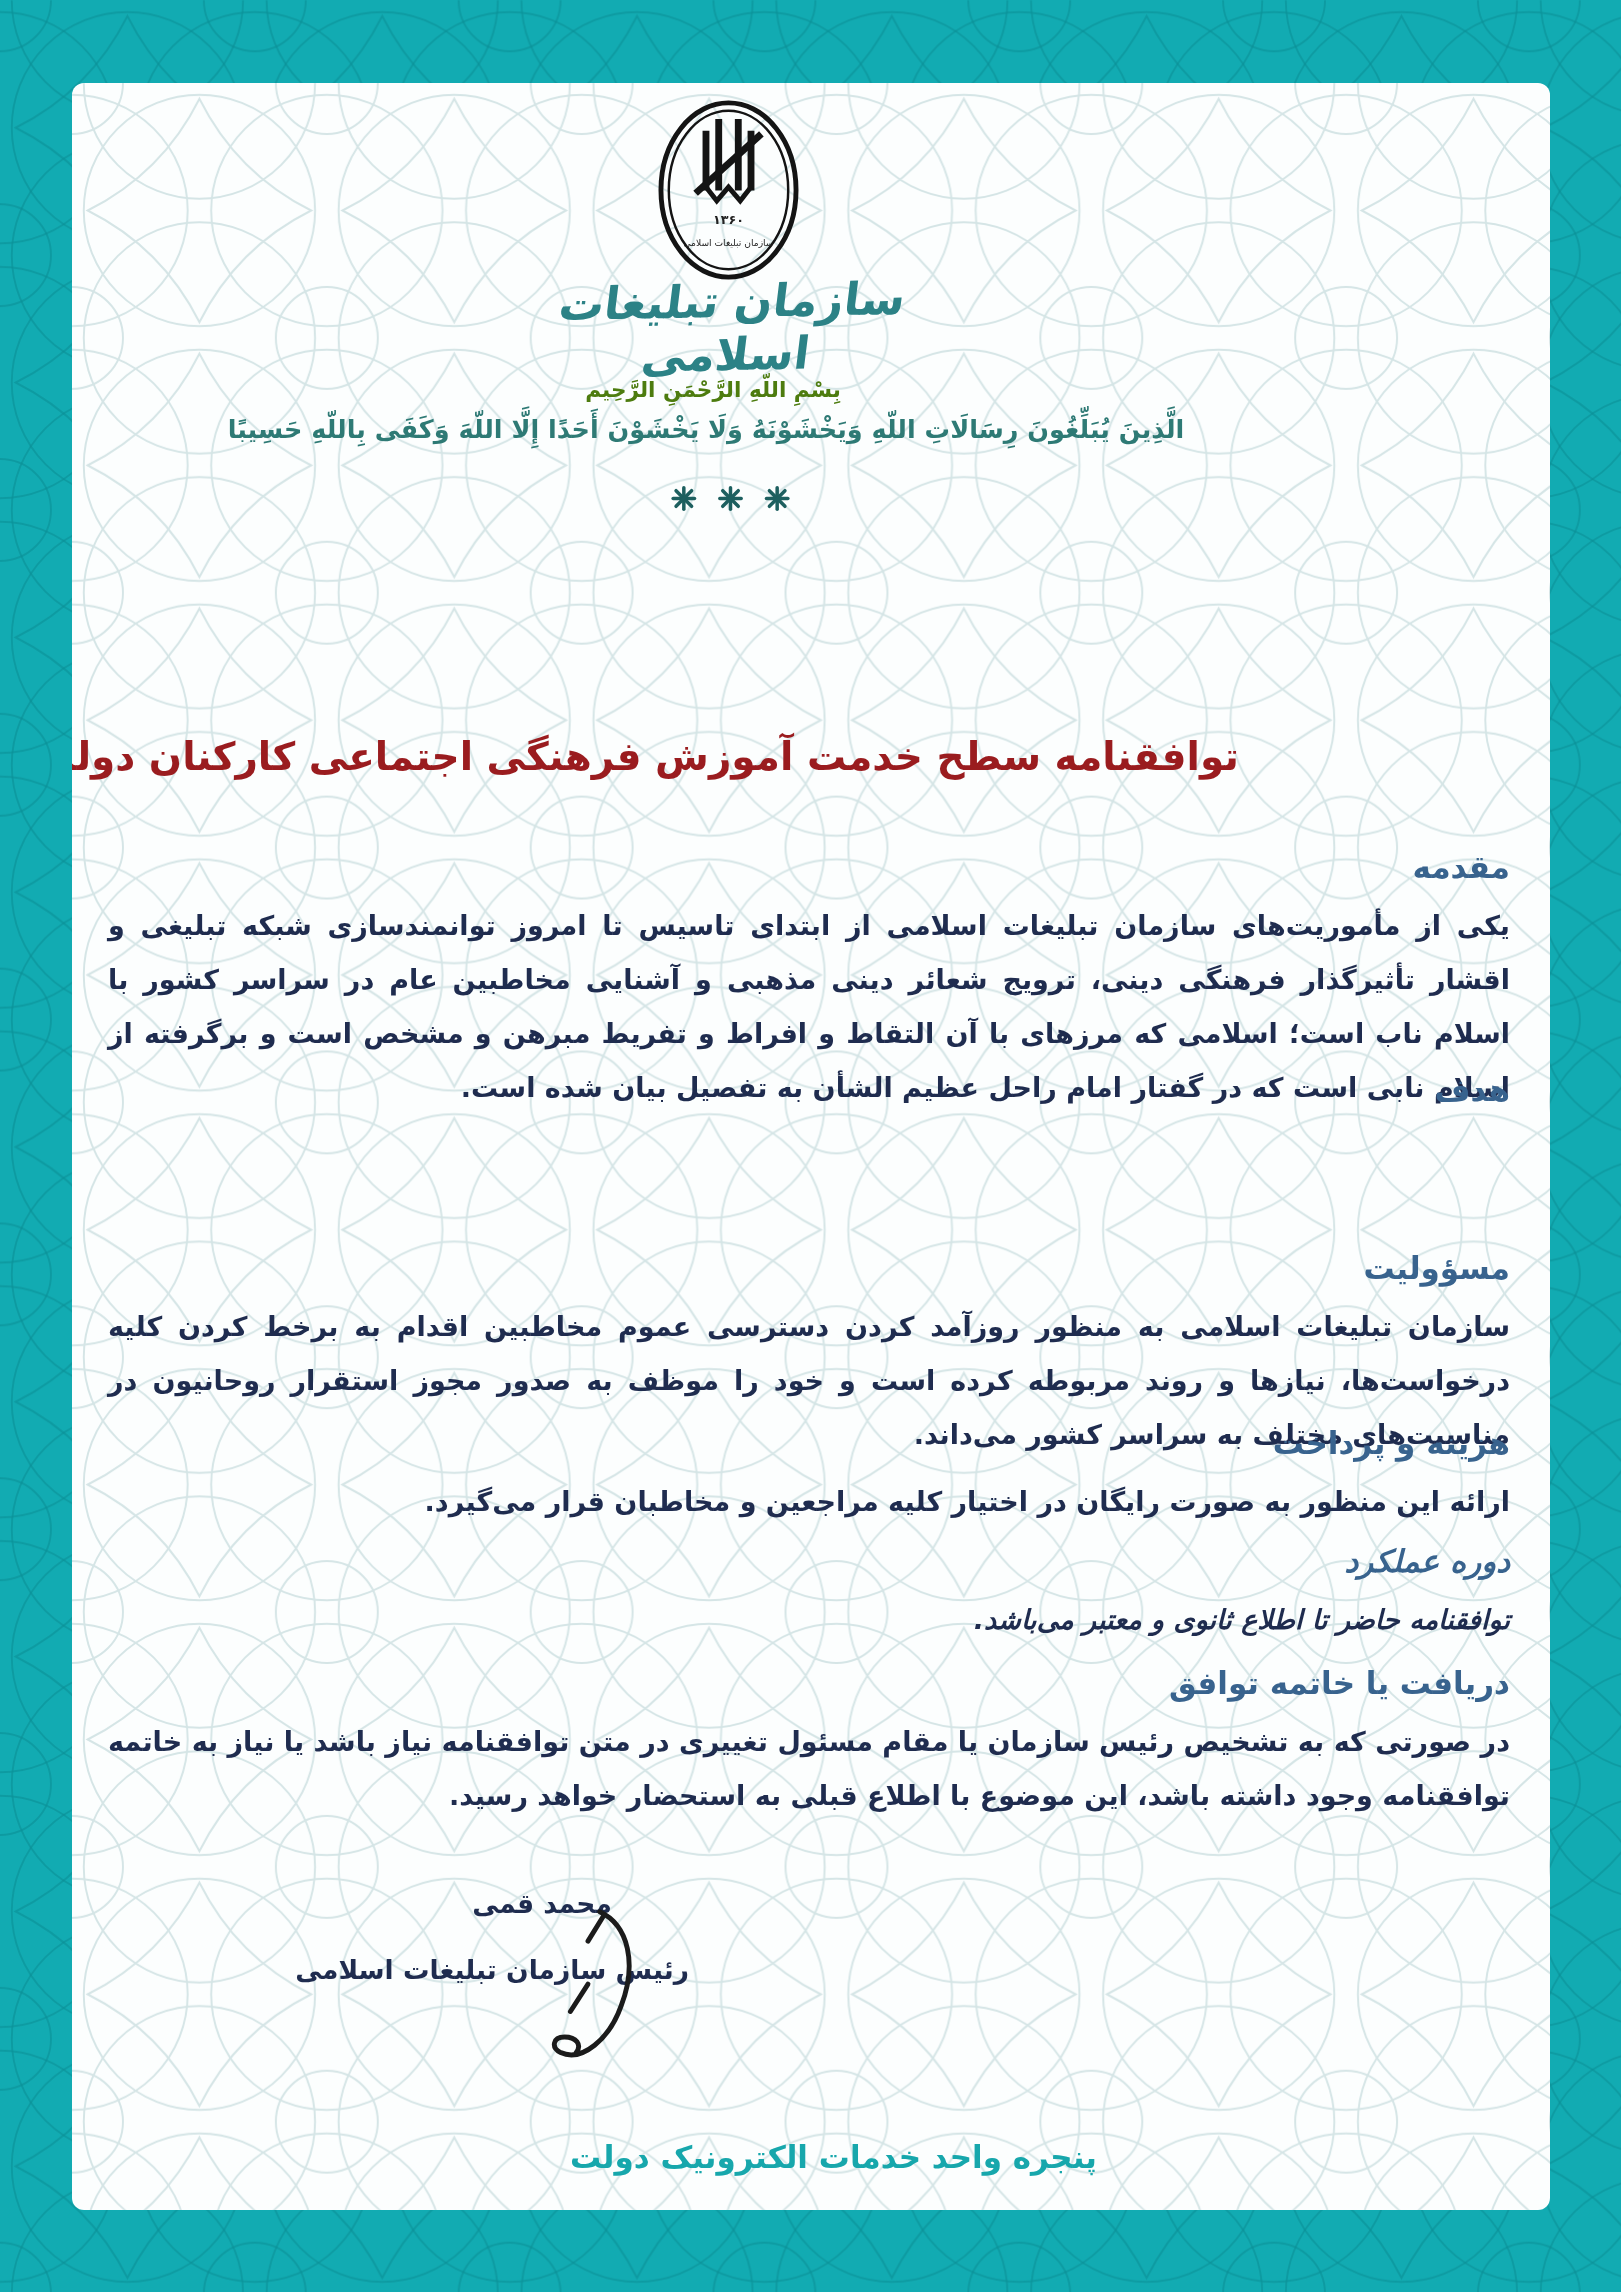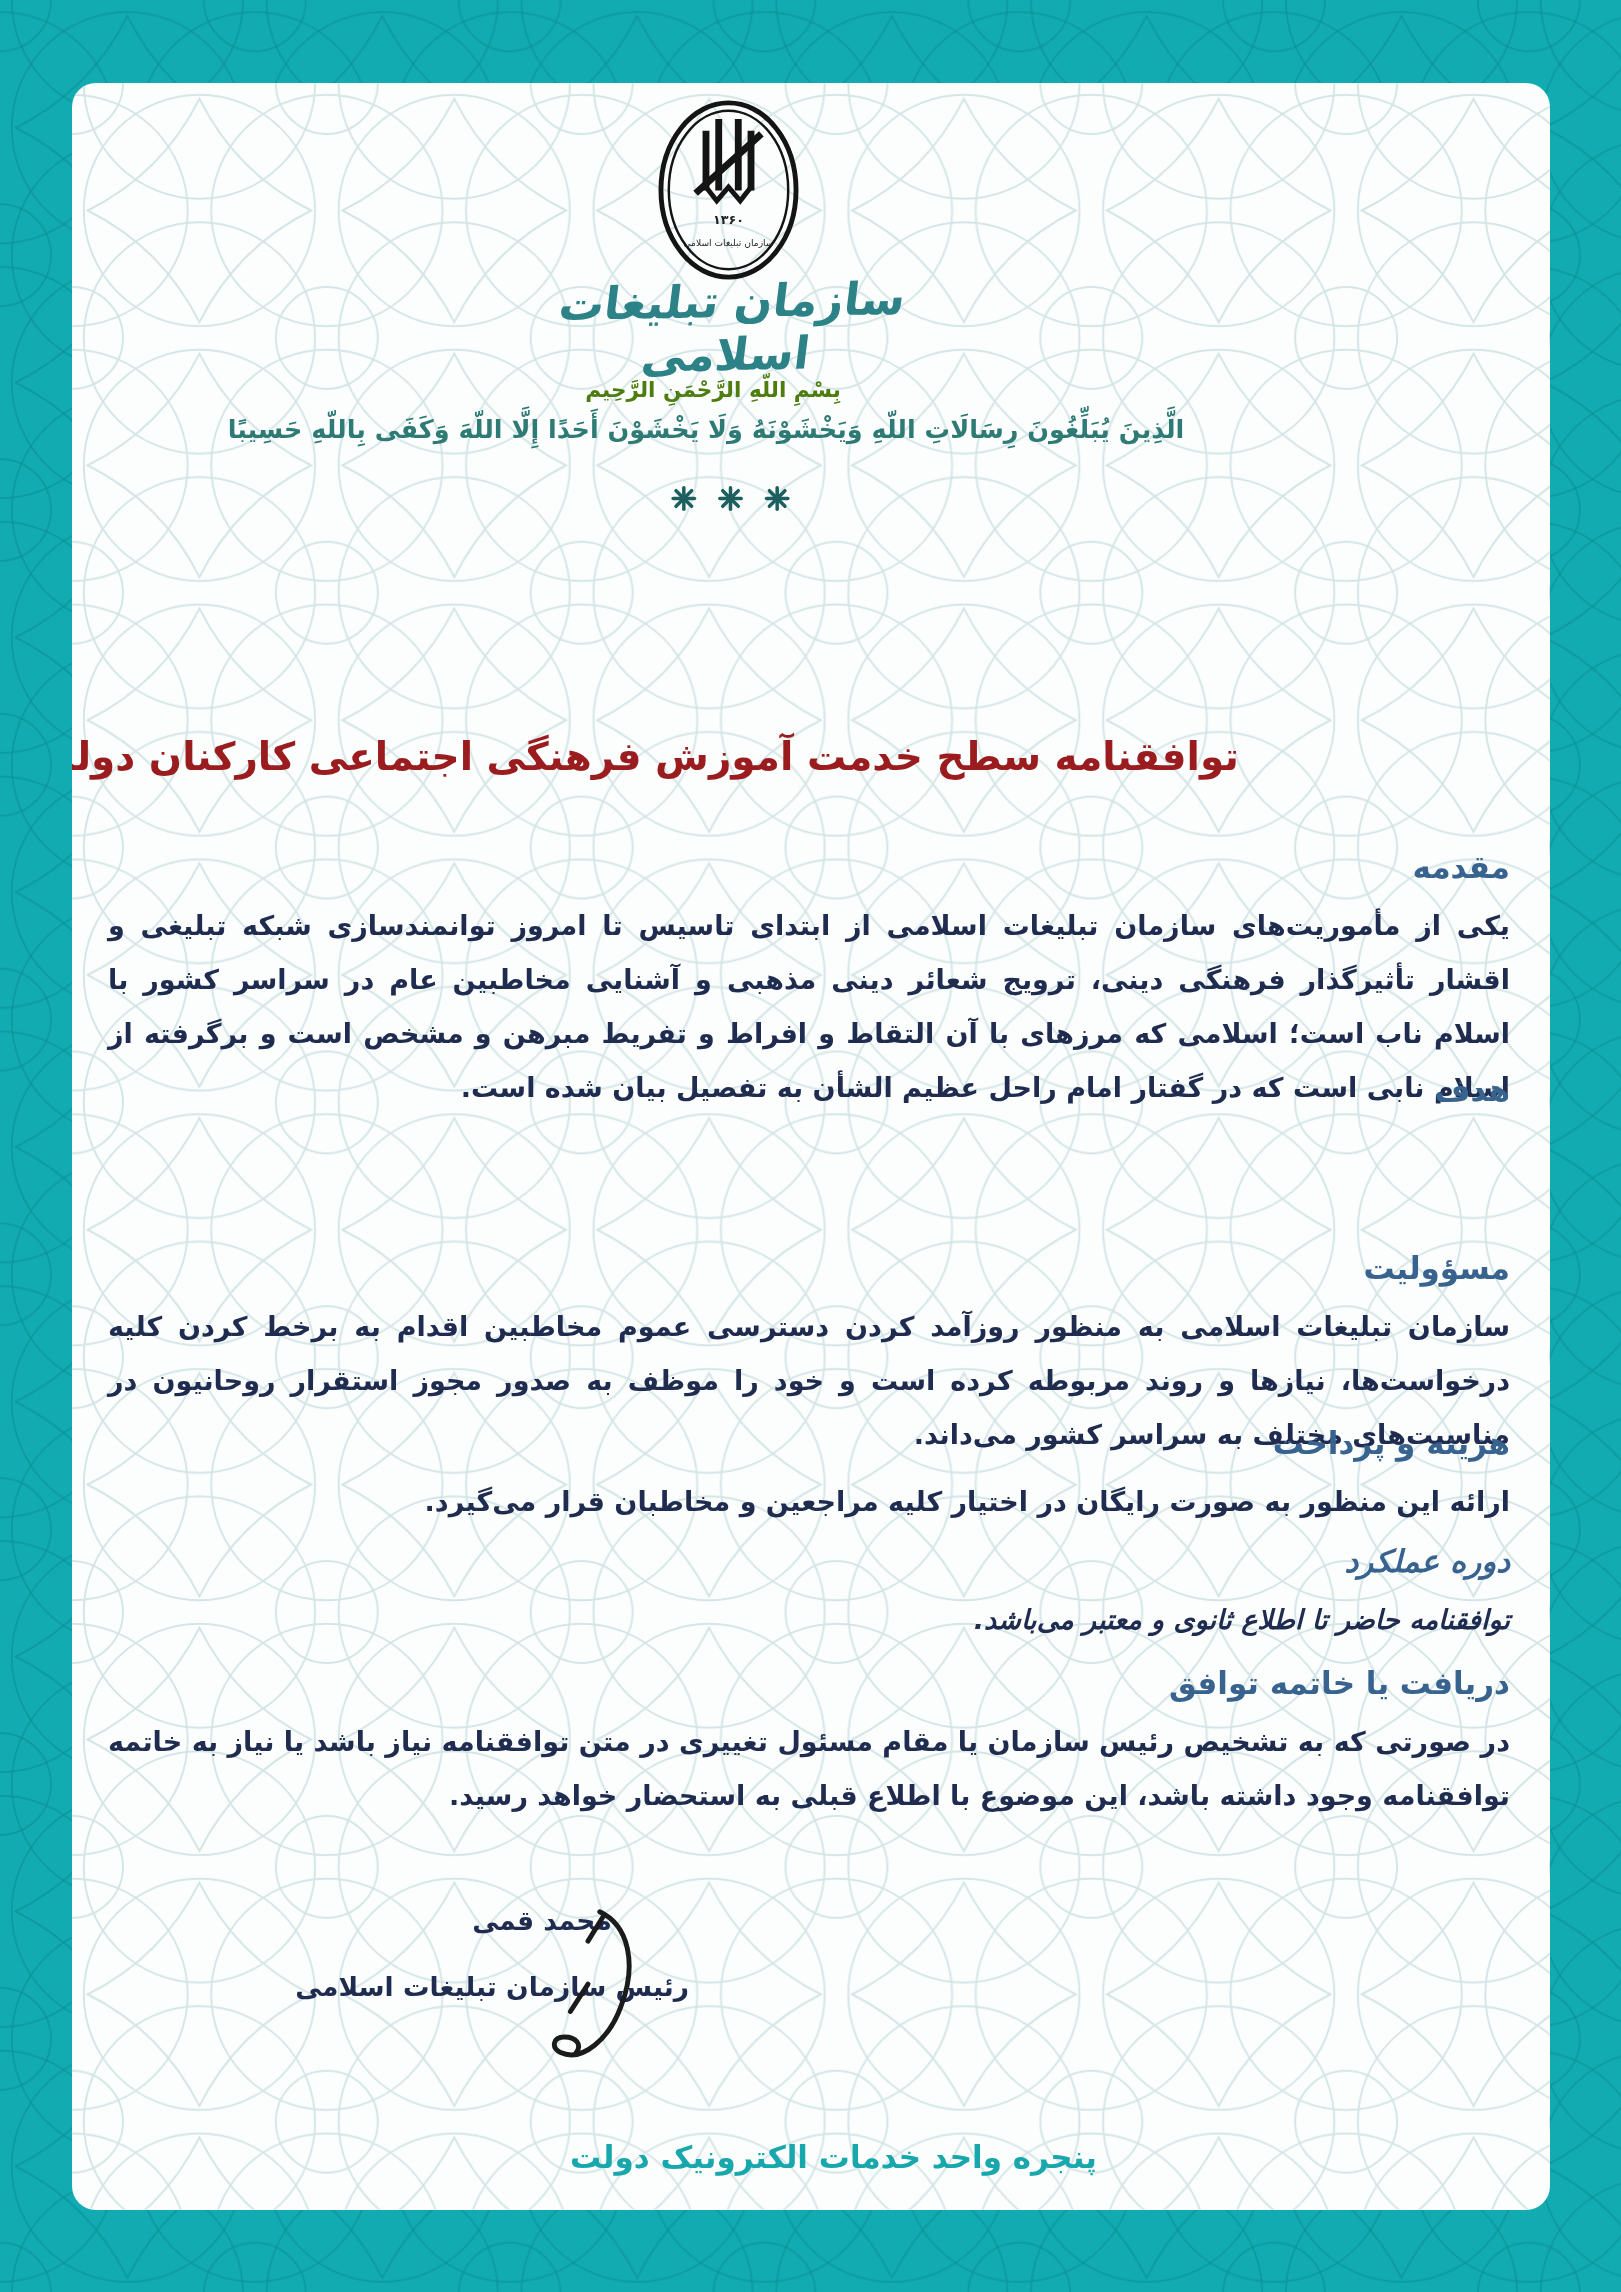--- a/index.html
+++ b/index.html
@@ -9,21 +9,21 @@
     background:#12abb2;
     overflow:hidden;
     font-family:"DejaVu Sans",sans-serif;
   }
   .bg-svg{position:absolute;inset:0;display:block;}
   .card{
     position:absolute;
     left:72px;top:83px;
     width:1478px;height:2127px;
     background:#fcfefe;
-    border-radius:24px;
+    border-radius:12px;
     overflow:hidden;
   }
   .card .content{position:absolute;inset:0;}
   .abs{position:absolute;}
 
   .logo-wrap{left:583px;top:13.7px;width:147px;height:186px;}
 
   .calligraphy{
     left:412px;top:192px;width:490px;
     color:#2c8286;
@@ -68,21 +68,21 @@
     text-align:justify;
     text-justify:inter-word;
   }
   .sec-0{top:765px;}
   .sec-1{top:988px;}
   .sec-2{top:1166px;}
   .sec-3{top:1341px;}
   .sec-4{top:1459px;font-style:italic;}
   .sec-5{top:1581px;}
 
-  .sig-block{left:323px;top:1805px;width:294px;direction:rtl;margin-top:17px;}
+  .sig-block{left:323px;top:1805px;width:294px;direction:rtl;}
   .sig-name{
     color:#1f2c4f;font-size:26.5px;font-weight:800;
     text-align:center;margin:0 0 0 0;padding-right:0;
   }
   .sig-role{
     color:#1f2c4f;font-size:26.5px;font-weight:800;
     text-align:center;margin:35px 0 0 0;white-space:nowrap;
   }
   .sig-scribble{left:459px;top:1819px;width:157px;height:176px;}
 

